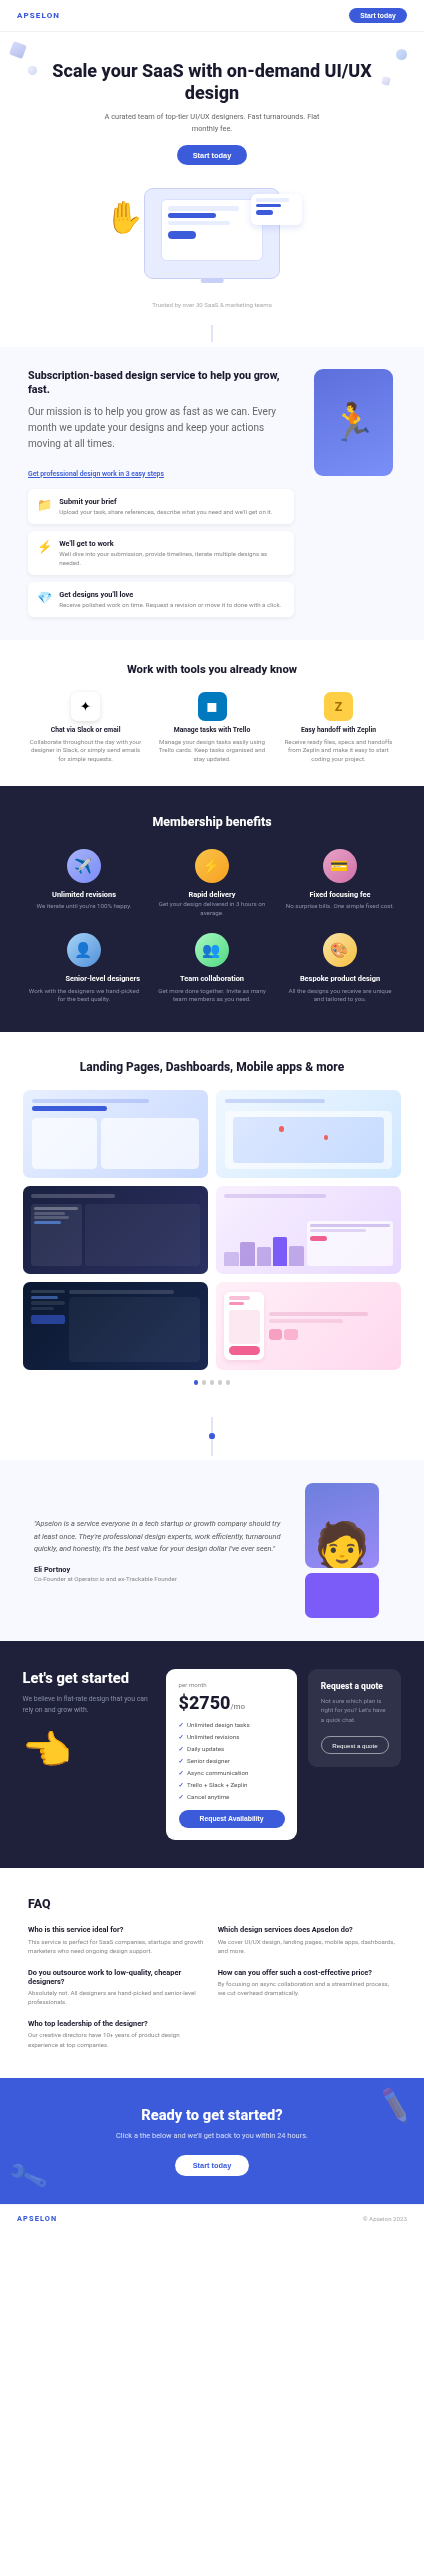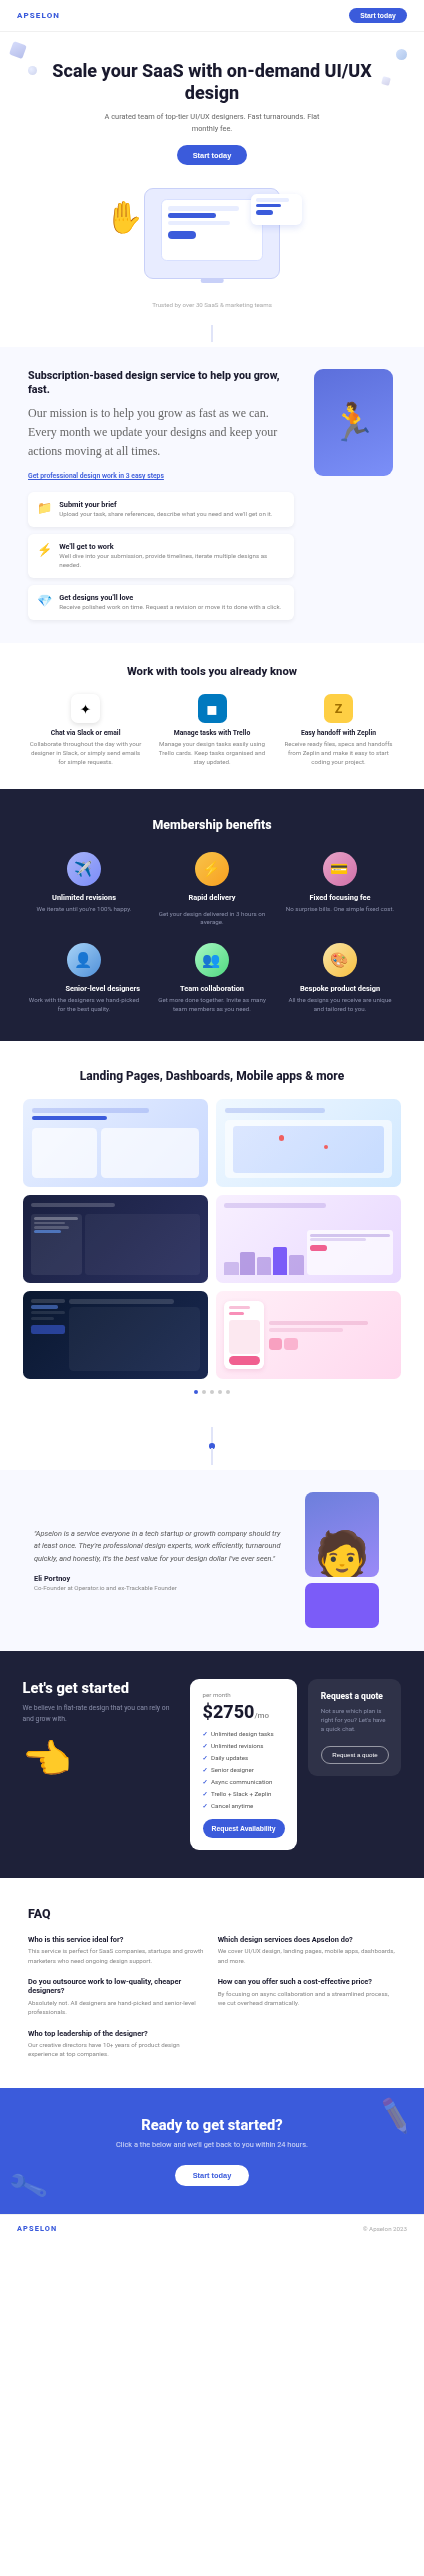--- a/index.html
+++ b/index.html
@@ -57,21 +57,21 @@
   <p style="font-size:6.2px;color:#aaa;margin-bottom:5.7px;text-align:center;">Trusted by over 30 SaaS &amp; marketing teams</p>
 </section>
 
 <div style="display:flex;flex-direction:column;align-items:center;padding:4.5px 0;">
   <div style="width:1.1px;height:17px;background:#e0e4f8;"></div>
 </div>
 
 <section style="background:#f8f9ff;padding:22.6px 28px;display:flex;gap:17px;align-items:flex-start;">
   <div style="flex:1;">
     <h2 style="font-size:10.7px;font-weight:800;color:#1a1a2e;margin-bottom:6.8px;line-height:1.3;">Subscription-based design service to help you grow, fast.</h2>
-    <p style="font-size:12px;color:#666;line-height:1.6;margin-bottom:9px;font-family:Liberation Serif, serif;">Our mission is to help you grow as fast as we can. Every month we update your designs and keep your actions moving at all times.</p>
+    <p style="font-size:10px;color:#666;line-height:1.6;margin-bottom:16px;">Our mission is to help you grow as fast as we can. Every month we update your designs and keep your actions moving at all times.</p>
     <span style="font-size:6.8px;color:#3b5bdb;font-weight:600;cursor:pointer;text-decoration:underline;">Get professional design work in 3 easy steps</span>
     <div style="margin-top:11.3px;display:flex;flex-direction:column;gap:6.8px;">
 
       <div style="background:#fff;border-radius:5.7px;padding:8px 9px;display:flex;gap:6.8px;align-items:flex-start;box-shadow:0 1.1px 4.5px rgba(0,0,0,0.06);">
         <span style="font-size:12.4px;">📁</span>
         <div>
           <h4 style="font-size:7.4px;font-weight:700;color:#1a1a2e;margin-bottom:1.7px;">Submit your brief</h4>
           <p style="font-size:6.2px;color:#888;line-height:1.4;">Upload your task, share references, describe what you need and we'll get on it.</p>
         </div>
       </div>
@@ -128,21 +128,21 @@
   <div style="display:grid;grid-template-columns:repeat(3,1fr);gap:16px;">
 
     <div style="text-align:center;">
       <div style="width:34px;height:34px;margin:0 auto 6.8px;background:linear-gradient(135deg,#a8b4f8,#7b8cf8);border-radius:50%;display:flex;align-items:center;justify-content:center;font-size:14.7px;">✈️</div>
       <h4 style="font-size:7.4px;font-weight:700;color:#fff;margin-bottom:3.4px;">Unlimited revisions</h4>
       <p style="font-size:6.2px;color:#8a8faa;line-height:1.4;">We iterate until you're 100% happy.</p>
     </div>
 
     <div style="text-align:center;">
       <div style="width:34px;height:34px;margin:0 auto 6.8px;background:linear-gradient(135deg,#f8c44a,#f8a020);border-radius:50%;display:flex;align-items:center;justify-content:center;font-size:14.7px;">⚡</div>
-      <h4 style="font-size:7.4px;font-weight:700;color:#fff;margin-bottom:8px;">Rapid delivery</h4>
+      <h4 style="font-size:7.4px;font-weight:700;color:#fff;margin-bottom:1px;">Rapid delivery</h4>
       <p style="font-size:6.2px;color:#8a8faa;line-height:1.4;">Get your design delivered in 3 hours on average.</p>
     </div>
 
     <div style="text-align:center;">
       <div style="width:34px;height:34px;margin:0 auto 6.8px;background:linear-gradient(135deg,#e8a4c8,#d070a8);border-radius:50%;display:flex;align-items:center;justify-content:center;font-size:14.7px;">💳</div>
       <h4 style="font-size:7.4px;font-weight:700;color:#fff;margin-bottom:3.4px;">Fixed focusing fee</h4>
       <p style="font-size:6.2px;color:#8a8faa;line-height:1.4;">No surprise bills. One simple fixed cost.</p>
     </div>
 
     <div style="text-align:center;">
@@ -280,21 +280,21 @@
 
 <section style="background:#1e2139;padding:28px 22.6px;">
   <div style="display:flex;gap:11.3px;align-items:flex-start;">
 
     <div style="flex:1;">
       <h2 style="font-size:14.7px;font-weight:800;color:#fff;margin-bottom:6.8px;">Let's get started</h2>
       <p style="font-size:6.8px;color:#8a8faa;line-height:1.6;margin-bottom:11.3px;">We believe in flat-rate design that you can rely on and grow with.</p>
       <div style="font-size:40px;">👈</div>
     </div>
 
-    <div style="background:#fff;border-radius:9px;padding:12.4px;width:107px;flex-shrink:0;">
+    <div style="background:#fff;border-radius:9px;padding:12.4px;width:131px;flex-shrink:0;">
       <div style="font-size:6.2px;color:#888;margin-bottom:2.3px;">per month</div>
       <div style="font-size:18px;font-weight:800;color:#1a1a2e;margin-bottom:8px;">
         <span>$2750</span><span style="font-size:8px;color:#888;font-weight:500;">/mo</span>
       </div>
       <ul style="list-style:none;margin:0 0 9px;display:flex;flex-direction:column;gap:4px;">
         <li style="font-size:6.2px;color:#555;display:flex;gap:3.4px;align-items:center;">
             <span style="color:#3b5bdb;font-weight:700;">✓</span>
             <span>Unlimited design tasks</span>
           </li>
         <li style="font-size:6.2px;color:#555;display:flex;gap:3.4px;align-items:center;">

